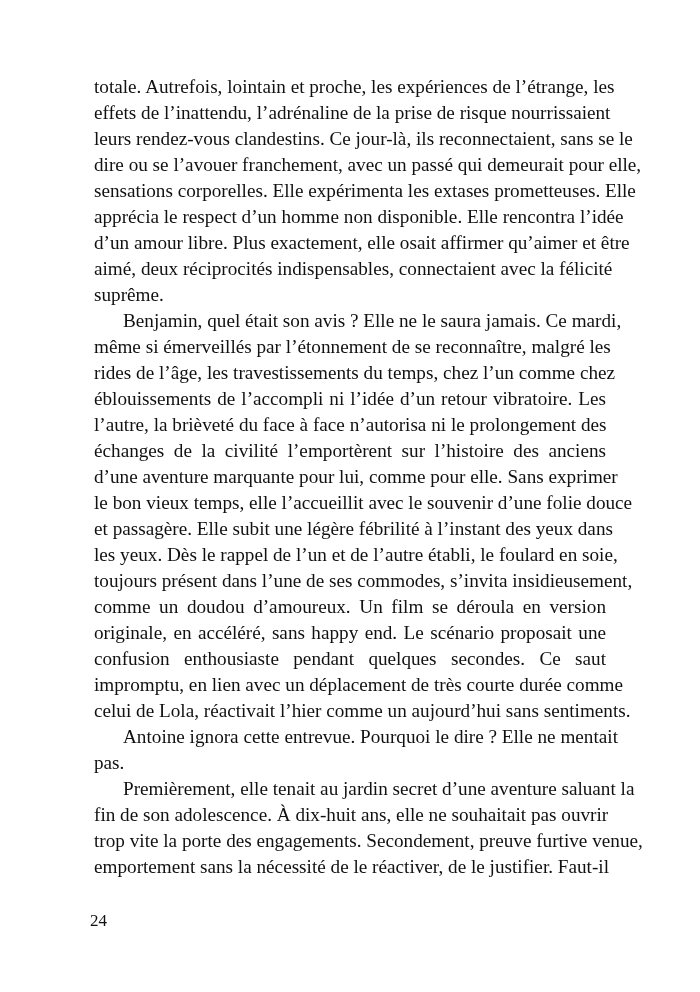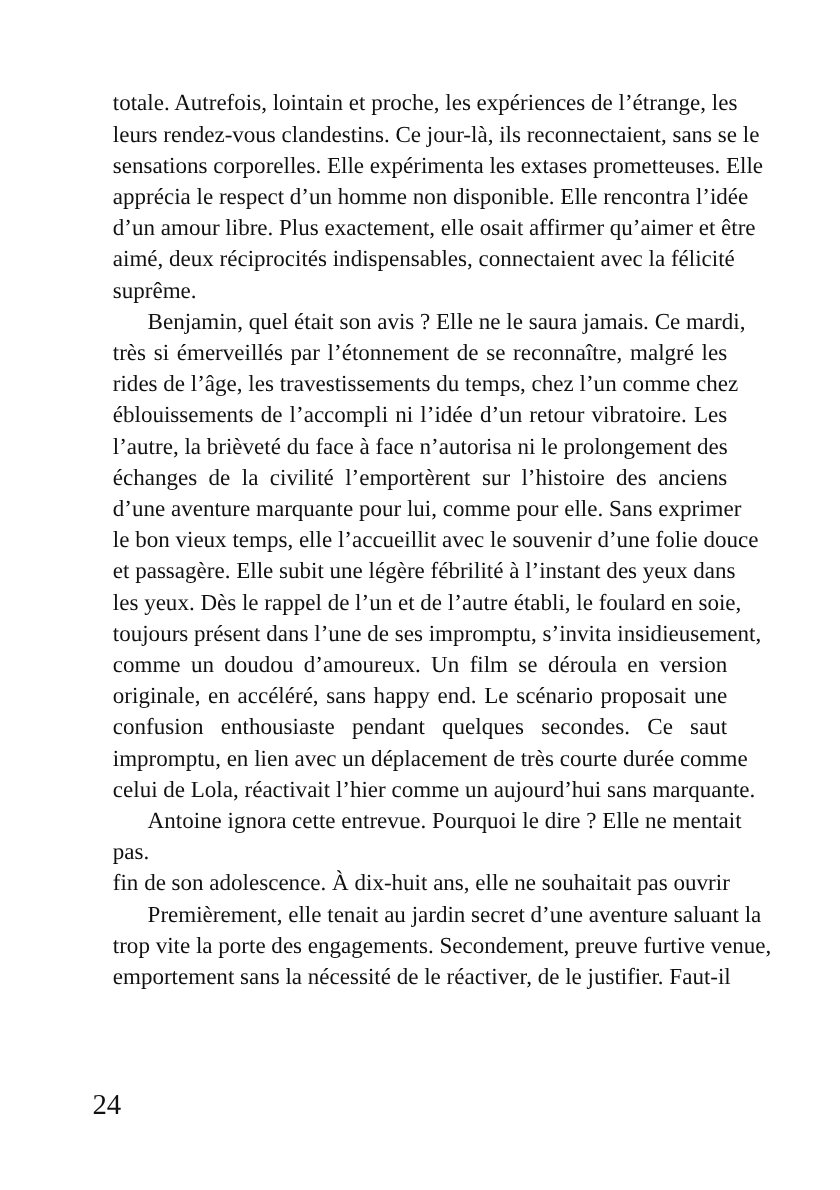--- a/index.html
+++ b/index.html
@@ -33,66 +33,68 @@
     font-family: Liberation Serif, serif;
   }
   .line.last {
     text-align-last: left;
   }
   .line.indent {
     text-indent: 29px;
   }
   .page-number {
     position: absolute;
-    left: 77px;
+    left: 90px;
     top: 908px;
-    font-size: 24px;
+    font-size: 17px;
     line-height: 26px;
   }
 </style>
 </head>
 <body>
 
 <div class="page-body">
 
   <div class="paragraph">
     <span class="line">totale. Autrefois, lointain et proche, les expériences de l’étrange, les</span>
+    <span class="line">effets de l’inattendu, l’adrénaline de la prise de risque nourrissaient</span>
     <span class="line">leurs rendez-vous clandestins. Ce jour-là, ils reconnectaient, sans se le</span>
+    <span class="line">dire ou se l’avouer franchement, avec un passé qui demeurait pour elle,</span>
     <span class="line">sensations corporelles. Elle expérimenta les extases prometteuses. Elle</span>
     <span class="line">apprécia le respect d’un homme non disponible. Elle rencontra l’idée</span>
     <span class="line">d’un amour libre. Plus exactement, elle osait affirmer qu’aimer et être</span>
     <span class="line">aimé, deux réciprocités indispensables, connectaient avec la félicité</span>
     <span class="line last">suprême.</span>
   </div>
 
   <div class="paragraph">
     <span class="line indent">Benjamin, quel était son avis ? Elle ne le saura jamais. Ce mardi,</span>
-    <span class="line">très si émerveillés par l’étonnement de se reconnaître, malgré les</span>
+    <span class="line">même si émerveillés par l’étonnement de se reconnaître, malgré les</span>
     <span class="line">rides de l’âge, les travestissements du temps, chez l’un comme chez</span>
     <span class="line">éblouissements de l’accompli ni l’idée d’un retour vibratoire. Les</span>
     <span class="line">l’autre, la brièveté du face à face n’autorisa ni le prolongement des</span>
     <span class="line">échanges de la civilité l’emportèrent sur l’histoire des anciens</span>
     <span class="line">d’une aventure marquante pour lui, comme pour elle. Sans exprimer</span>
     <span class="line">le bon vieux temps, elle l’accueillit avec le souvenir d’une folie douce</span>
     <span class="line">et passagère. Elle subit une légère fébrilité à l’instant des yeux dans</span>
     <span class="line">les yeux. Dès le rappel de l’un et de l’autre établi, le foulard en soie,</span>
-    <span class="line">toujours présent dans l’une de ses impromptu, s’invita insidieusement,</span>
+    <span class="line">toujours présent dans l’une de ses commodes, s’invita insidieusement,</span>
     <span class="line">comme un doudou d’amoureux. Un film se déroula en version</span>
     <span class="line">originale, en accéléré, sans happy end. Le scénario proposait une</span>
     <span class="line">confusion enthousiaste pendant quelques secondes. Ce saut</span>
     <span class="line">impromptu, en lien avec un déplacement de très courte durée comme</span>
-    <span class="line last">celui de Lola, réactivait l’hier comme un aujourd’hui sans marquante.</span>
+    <span class="line last">celui de Lola, réactivait l’hier comme un aujourd’hui sans sentiments.</span>
   </div>
 
   <div class="paragraph">
     <span class="line indent">Antoine ignora cette entrevue. Pourquoi le dire ? Elle ne mentait</span>
     <span class="line last">pas.</span>
   </div>
 
   <div class="paragraph">
+    <span class="line indent">Premièrement, elle tenait au jardin secret d’une aventure saluant la</span>
     <span class="line">fin de son adolescence. À dix-huit ans, elle ne souhaitait pas ouvrir</span>
-    <span class="line indent">Premièrement, elle tenait au jardin secret d’une aventure saluant la</span>
     <span class="line">trop vite la porte des engagements. Secondement, preuve furtive venue,</span>
     <span class="line">emportement sans la nécessité de le réactiver, de le justifier. Faut-il</span>
   </div>
 </div>
 
 <div class="page-number">24</div>
 
 </body></html>

